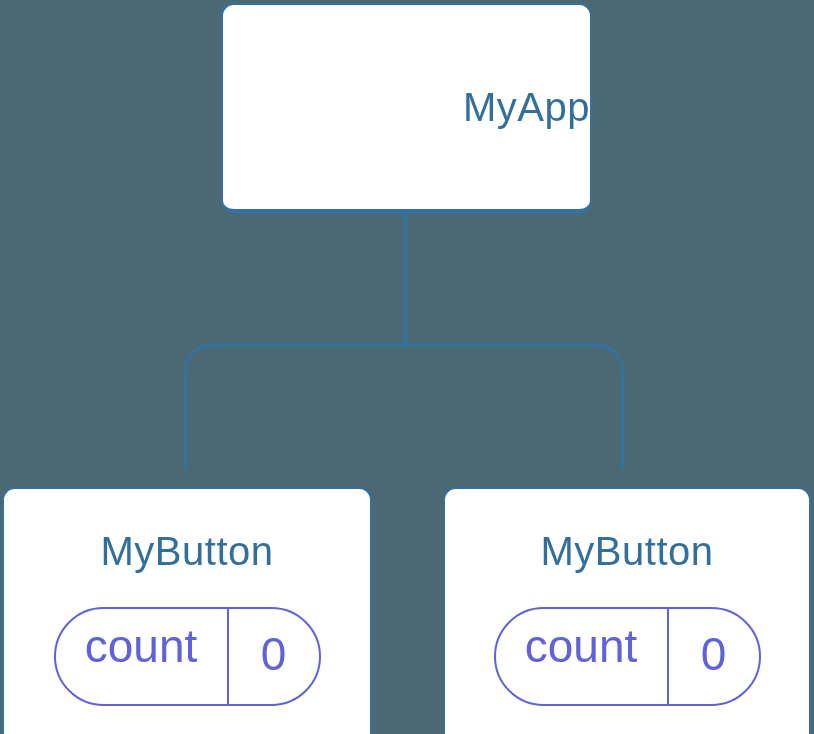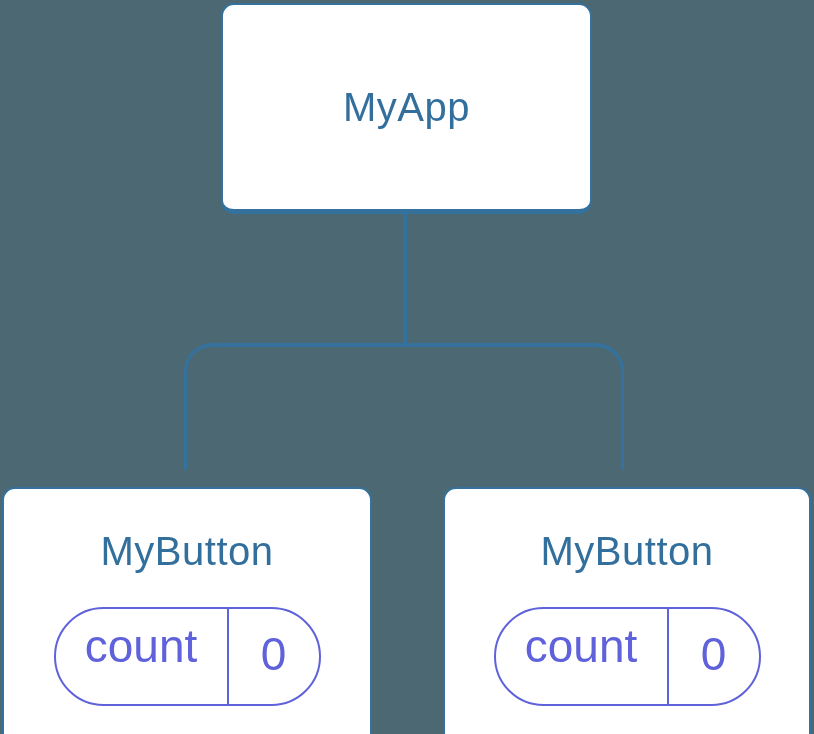--- a/index.html
+++ b/index.html
@@ -34,21 +34,21 @@
   }
   .card-title{
     color:var(--node-title);
     font-size:40px;
     font-weight:500;
     letter-spacing:0.5px;
     line-height:48px;
     white-space:nowrap;
   }
   .card.root{
-    left:221px;top:3px;width:371px;height:211px;
+    left:221px;top:3px;width:371px;height:211px;align-items:flex-end;
   }
   .card.child{
     top:470px;width:370px;height:261px;
     gap:32px;
     margin-top:17px;
   }
   .card.child-left{left:2px;}
   .card.child-right{left:443px;width:368px;}
   
   .stem{

